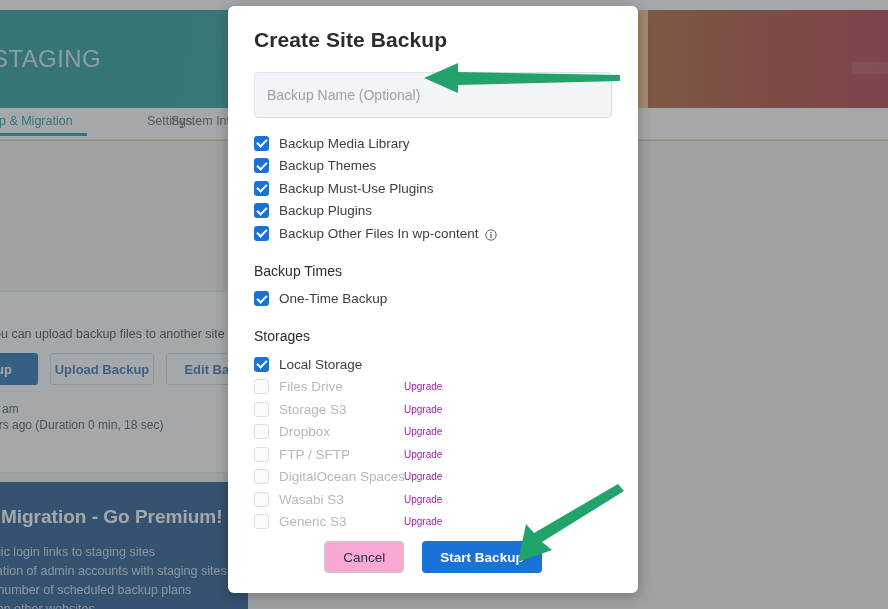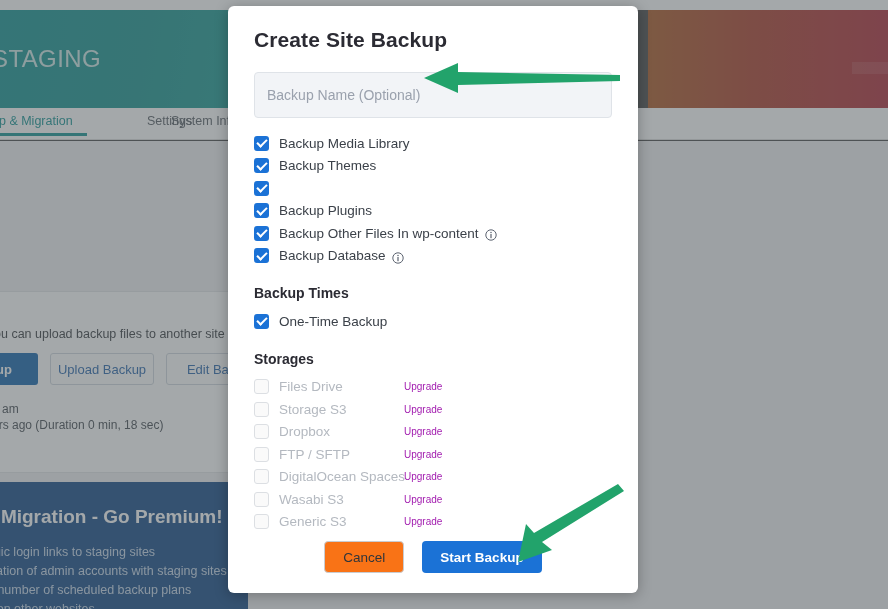--- a/index.html
+++ b/index.html
@@ -5,21 +5,21 @@
   * { box-sizing: border-box; margin: 0; padding: 0; }
   html, body {
     width: 888px; height: 609px;
     overflow: hidden;
     font-family: "Liberation Sans", sans-serif;
     background: #ffffff;
   }
   #root { position: relative; width: 888px; height: 609px; background:#fff; }
 
   
-  .bg-layer { position:absolute; inset:0; background:#404040; }
+  .bg-layer { position:absolute; inset:0; background:#fdba74; }
 
   .topbar-gap { position:absolute; left:0; top:0; width:888px; height:10px; background:#ffffff; }
 
   .staging-banner {
     position:absolute; left:0; top:10px; width:237px; height:98px;
     background: linear-gradient(100deg,#0a8e8e 0%, #0e8f8a 60%, #12968f 100%);
     display:flex; align-items:center;
   }
   .staging-text {
     color:#cfe9e7; font-size:24px; letter-spacing:.4px;
@@ -54,21 +54,21 @@
   .btn-primary-bg {
     position:absolute; left:-30px; top:212px; width:68px; height:32px;
     background:#0b5ea8; border-radius:3px;
     display:flex; align-items:center; justify-content:center;
     color:#ffffff; font-size:13px; font-weight:600;
   }
   .btn-outline {
     position:absolute; top:212px; height:32px;
     background:#ffffff; border:1px solid #cfd6dd; border-radius:3px;
     display:flex; align-items:center; justify-content:center;
-    color:#1f5fa8; font-size:13px; font-weight:400; padding:0 14px;
+    color:#1f5fa8; font-size:13px; font-weight:700; padding:0 14px;
     white-space:nowrap;
   }
   .btn-upload { left:50px; width:104px; }
   .btn-edit   { left:166px; width:104px; }
 
   .meta-line { position:absolute; left:-8px; font-size:12px; color:#3c434a; white-space:nowrap; }
   .meta-1 { top:261px; }
   .meta-2 { top:277px; }
 
   .promo {
@@ -120,38 +120,38 @@
   }
   .cb.off { background:#fafafa; border:1px solid #dcdfe3; }
   .check-label { font-size:13.5px; color:#3b4149; white-space:nowrap; }
 
   .info-ic {
     display:inline-block; width:12px; height:12px; margin-left:6px;
     vertical-align:-1px;
   }
 
   .section-h {
-    font-size:14px; font-weight:bold; color:#2b2b33;
+    font-size:14px; font-weight:normal; color:#2b2b33;
     margin-top:18px; margin-bottom:9px;
   }
 
   .storage-row { display:flex; align-items:center; height:22.5px; }
   .storage-name { font-size:13.5px; color:#b4b9c0; width:125px; white-space:nowrap; }
   .storage-name.active { color:#3b4149; }
   .upgrade {
     font-size:10px; font-weight:normal; color:#a21caf;
     text-decoration:none; white-space:nowrap;
   }
 
   .footer {
     position:absolute; left:0; bottom:20px; width:410px;
     display:flex; justify-content:center; gap:18px;
   }
   .btn-cancel {
-    width:80px; height:32px; background:#f97316;
+    width:80px; height:32px; background:#f9a8d4;
     border:1px solid #c9ccd1; border-radius:4px;
     font-size:13.5px; color:#30353b; cursor:pointer;
     font-family:"Liberation Sans", sans-serif;
   }
   .btn-start {
     height:32px; padding:0 18px; background:#1b72d6;
     border:none; border-radius:4px;
     font-size:13.5px; font-weight:bold; color:#ffffff; cursor:pointer;
     font-family:"Liberation Sans", sans-serif;
   }
@@ -232,63 +232,57 @@
         <span class="check-label">Backup Media Library</span>
       </div>
 
       <div class="check-row">
         <span class="cb on"></span>
         <span class="check-label">Backup Themes</span>
       </div>
 
       <div class="check-row">
         <span class="cb on"></span>
+        <span class="check-label">Backup Must-Use Plugins</span>
       </div>
 
       <div class="check-row">
         <span class="cb on"></span>
         <span class="check-label">Backup Plugins</span>
       </div>
 
       <div class="check-row">
         <span class="cb on"></span>
         <span class="check-label">Backup Other Files In wp-content</span>
         <span class="info-ic">
           <svg width="12" height="12" viewBox="0 0 12 12">
             <circle cx="6" cy="6" r="5.2" fill="none" stroke="#5c6370" stroke-width="1"></circle>
             <circle cx="6" cy="3.4" r="0.75" fill="#5c6370"></circle>
             <rect x="5.4" y="5" width="1.2" height="4.2" fill="#5c6370"></rect>
           </svg>
         </span>
       </div>
 
-      <div class="check-row">
-        <span class="cb on"></span>
-        <span class="check-label">Backup Database</span>
-        <span class="info-ic">
-          <svg width="12" height="12" viewBox="0 0 12 12">
-            <circle cx="6" cy="6" r="5.2" fill="none" stroke="#5c6370" stroke-width="1"></circle>
-            <circle cx="6" cy="3.4" r="0.75" fill="#5c6370"></circle>
-            <rect x="5.4" y="5" width="1.2" height="4.2" fill="#5c6370"></rect>
-          </svg>
-        </span>
-      </div>
     </div>
 
     <div class="section-h">Backup Times</div>
 
     <div class="check-row">
       <span class="cb on"></span>
       <span class="check-label">One-Time Backup</span>
     </div>
 
     <div class="section-h">Storages</div>
 
     <div>
 
+      <div class="storage-row">
+        <span class="cb on"></span>
+        <span class="storage-name active">Local Storage</span>
+      </div>
 
       <div class="storage-row">
         <span class="cb off"></span>
         <span class="storage-name">Files Drive</span>
         <a class="upgrade" href="#">Upgrade</a>
       </div>
 
       <div class="storage-row">
         <span class="cb off"></span>
         <span class="storage-name">Storage S3</span>

